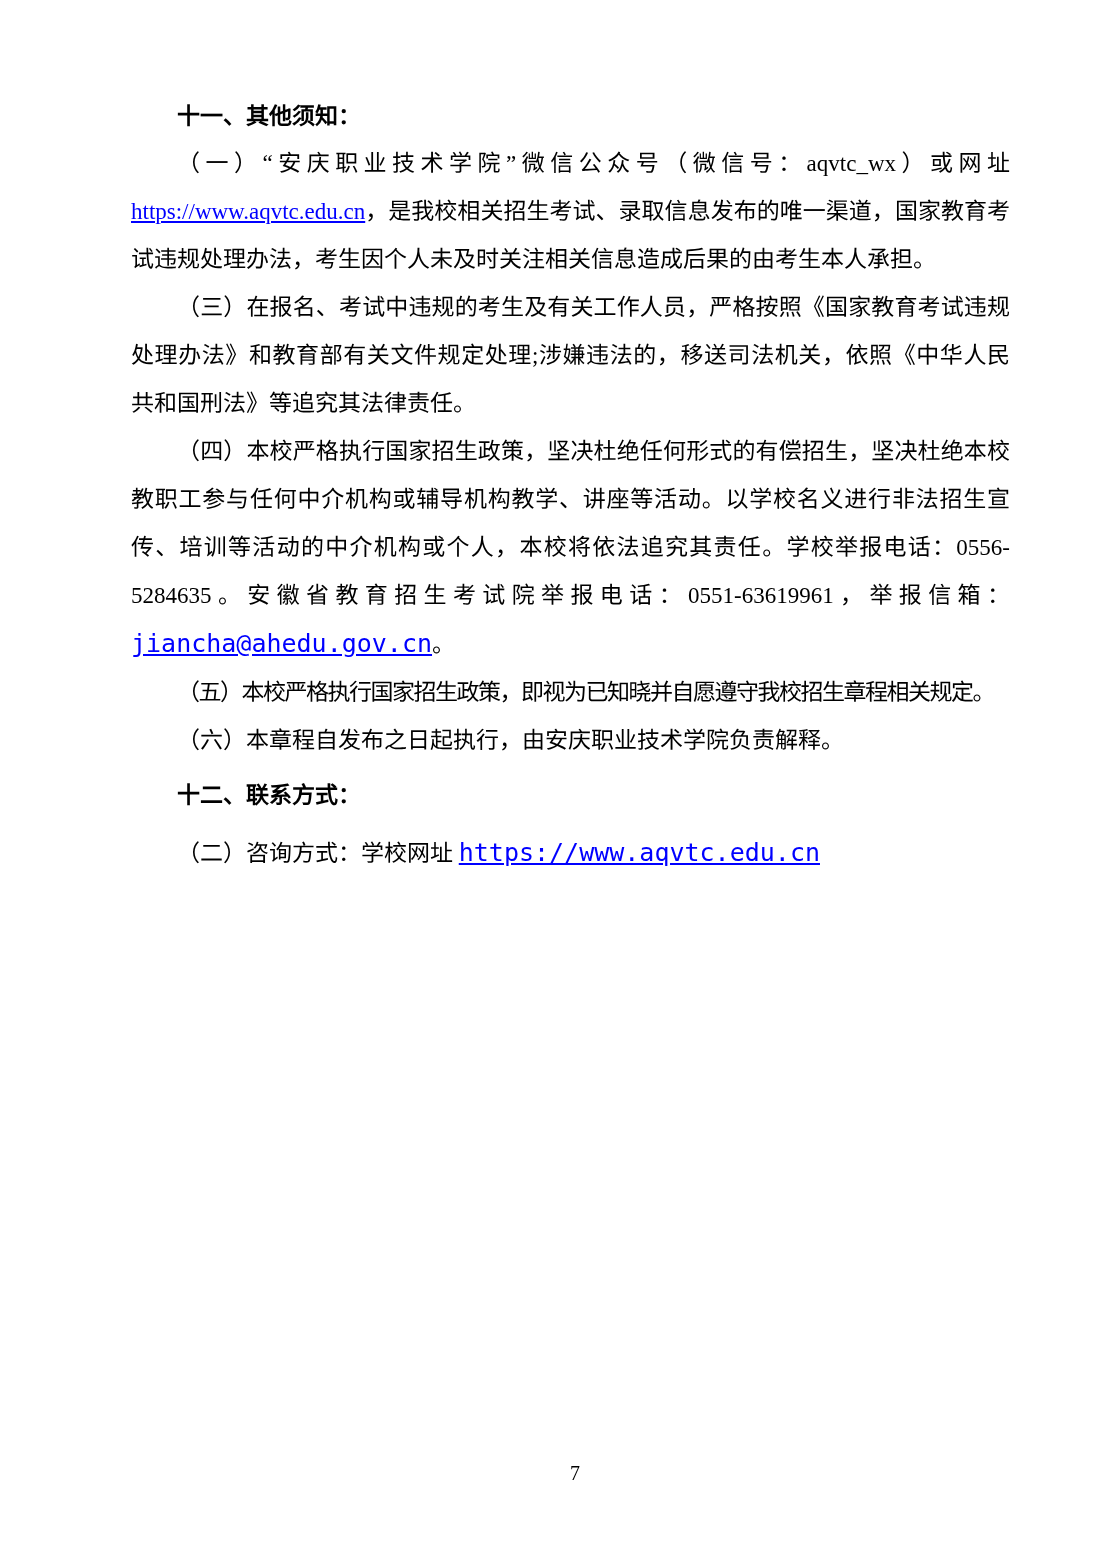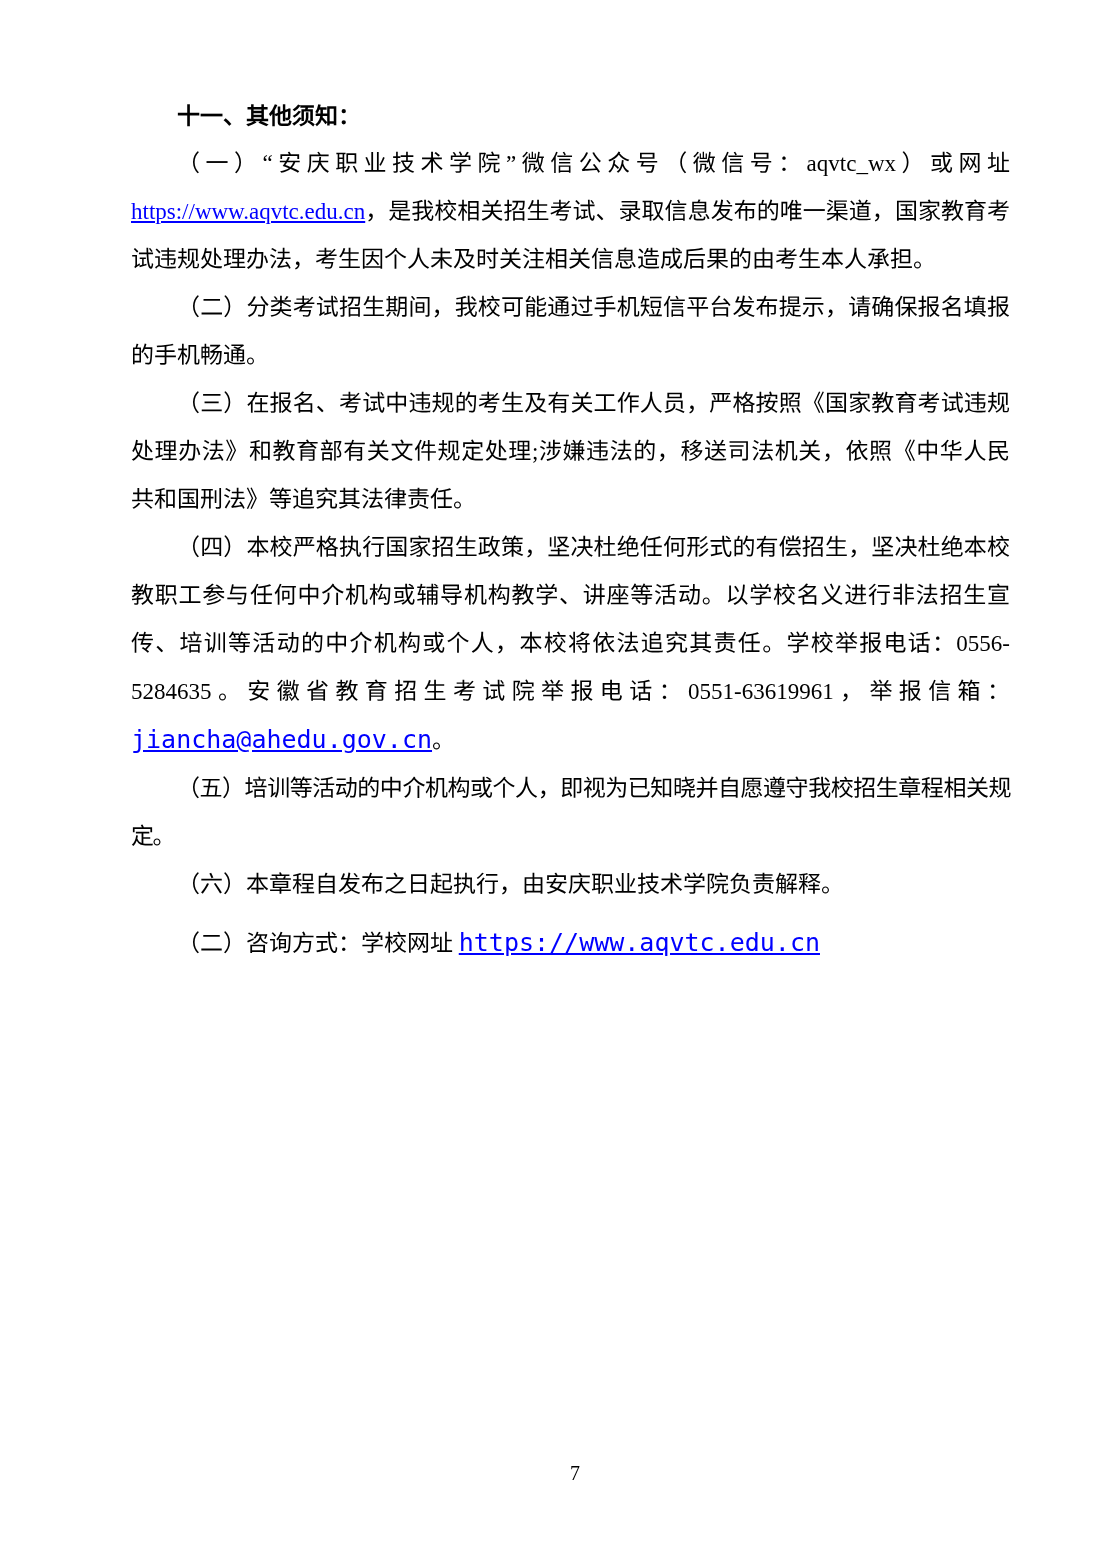--- a/index.html
+++ b/index.html
@@ -77,30 +77,30 @@
 <body>
 
 <div class="page">
 
   <div class="doc">
 
     <h2 class="sec-heading">十一、其他须知：</h2>
 
     <p class="para"><span>（一）“安庆职业技术学院”微信公众号（微信号：aqvtc_wx）或网址</span><a class="link">https://www.aqvtc.edu.cn</a><span>，是我校相关招生考试、录取信息发布的唯一渠道，国家教育考试违规处理办法，考生因个人未及时关注相关信息造成后果的由考生本人承担。</span></p>
 
-    <p class="para">（二）分类考试招生期间，我校可能通过手机短信平台发布提示，请确保报名填报的手机畅通。</p>
 
     <p class="para">（三）在报名、考试中违规的考生及有关工作人员，严格按照《国家教育考试违规处理办法》和教育部有关文件规定处理;涉嫌违法的，移送司法机关，依照《中华人民共和国刑法》等追究其法律责任。</p>
 
     <p class="para"><span>（四）本校严格执行国家招生政策，坚决杜绝任何形式的有偿招生，坚决杜绝本校教职工参与任何中介机构或辅导机构教学、讲座等活动。以学校名义进行非法招生宣传、培训等活动的中介机构或个人，本校将依法追究其责任。学校举报电话：0556-5284635。安徽省教育招生考试院举报电话：0551-63619961，举报信箱：</span><a class="link mono">jiancha@ahedu.gov.cn</a><span>。</span></p>
 
-    <p class="para tight">（五）培训等活动的中介机构或个人，即视为已知晓并自愿遵守我校招生章程相关规定。</p>
+    <p class="para tight">（五）本校严格执行国家招生政策，即视为已知晓并自愿遵守我校招生章程相关规定。</p>
 
     <p class="para">（六）本章程自发布之日起执行，由安庆职业技术学院负责解释。</p>
 
+    <h2 class="sec-heading second">十二、联系方式：</h2>
 
 
     <p class="contact-line"><span>（二）咨询方式：学校网址 </span><a class="link mono">https://www.aqvtc.edu.cn</a></p>
 
   </div>
 
   <div class="page-number">7</div>
 
 </div>
 

